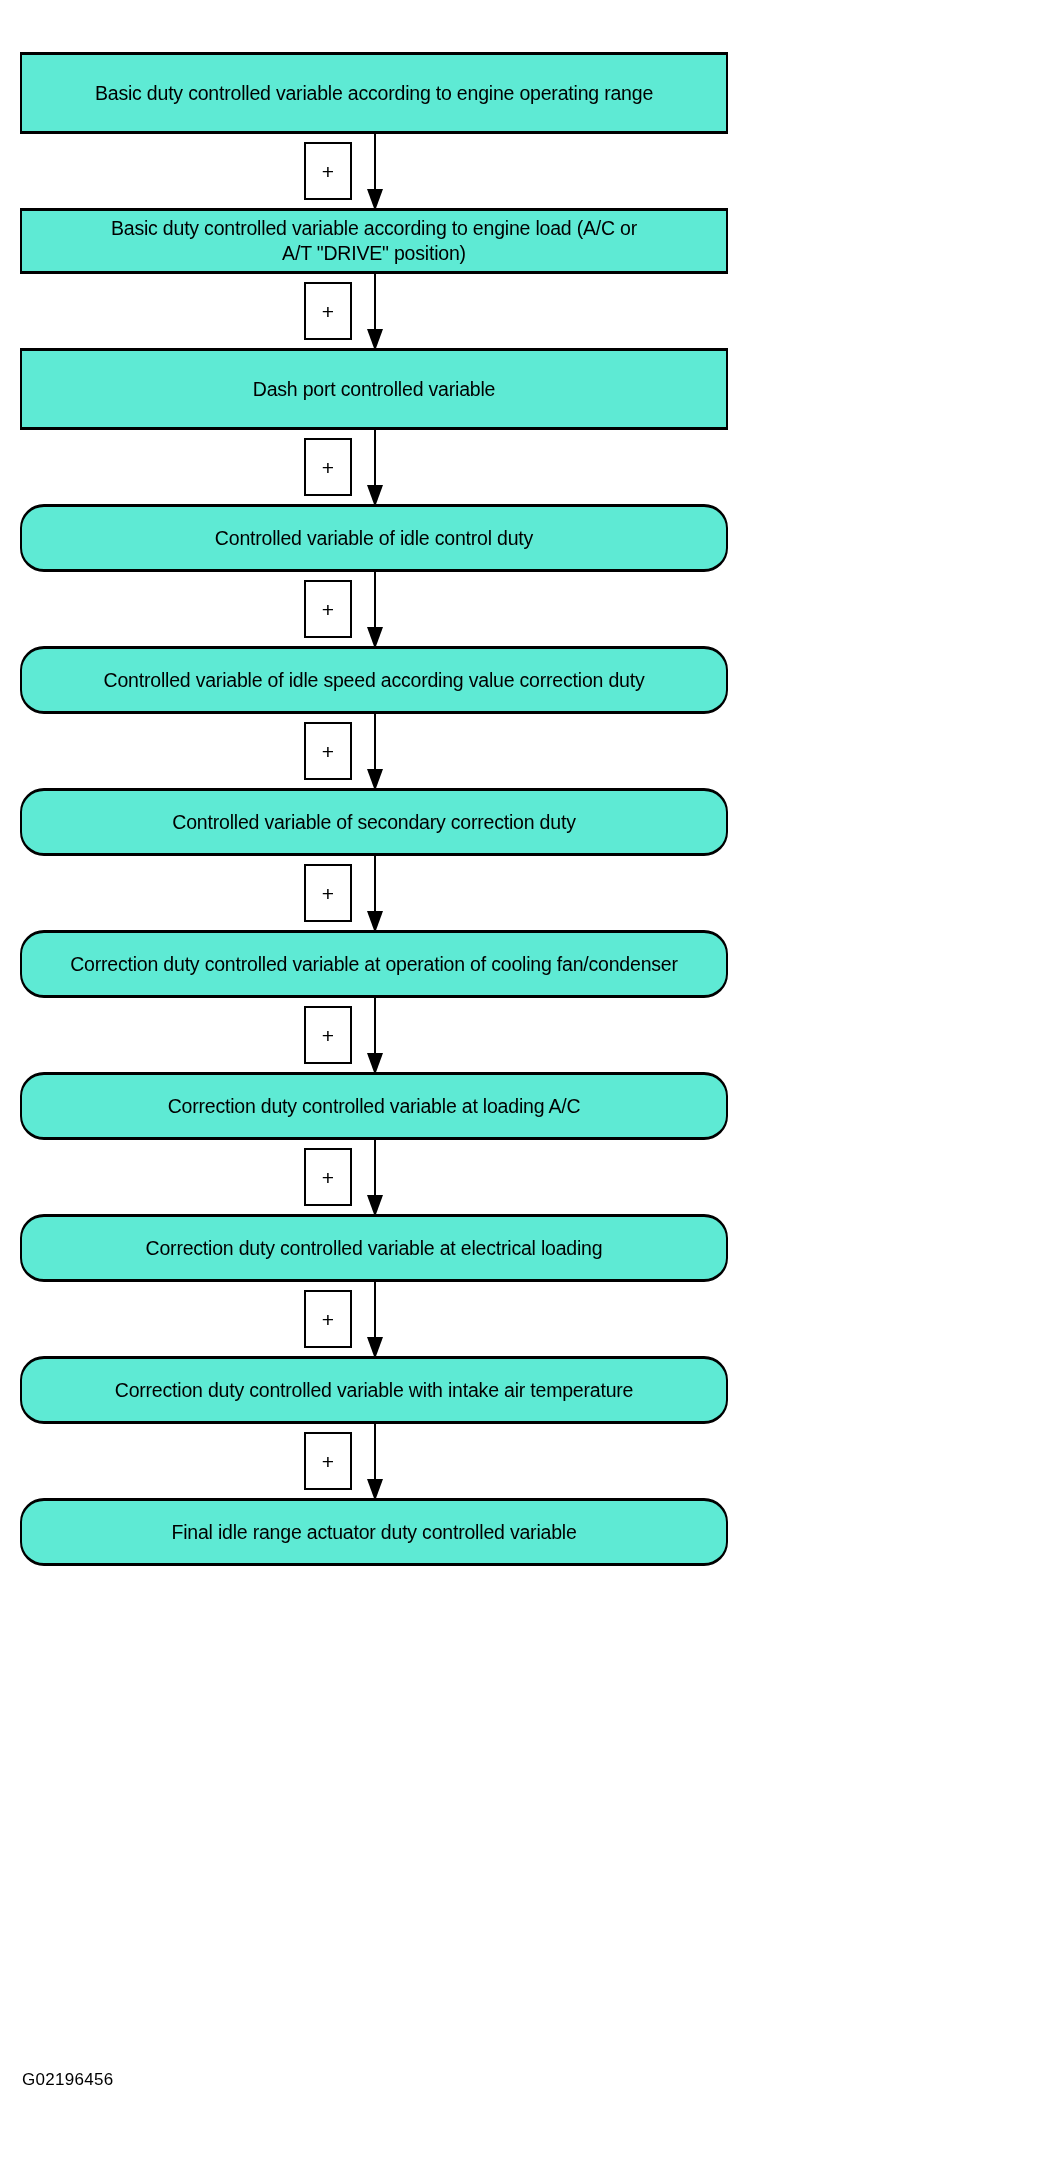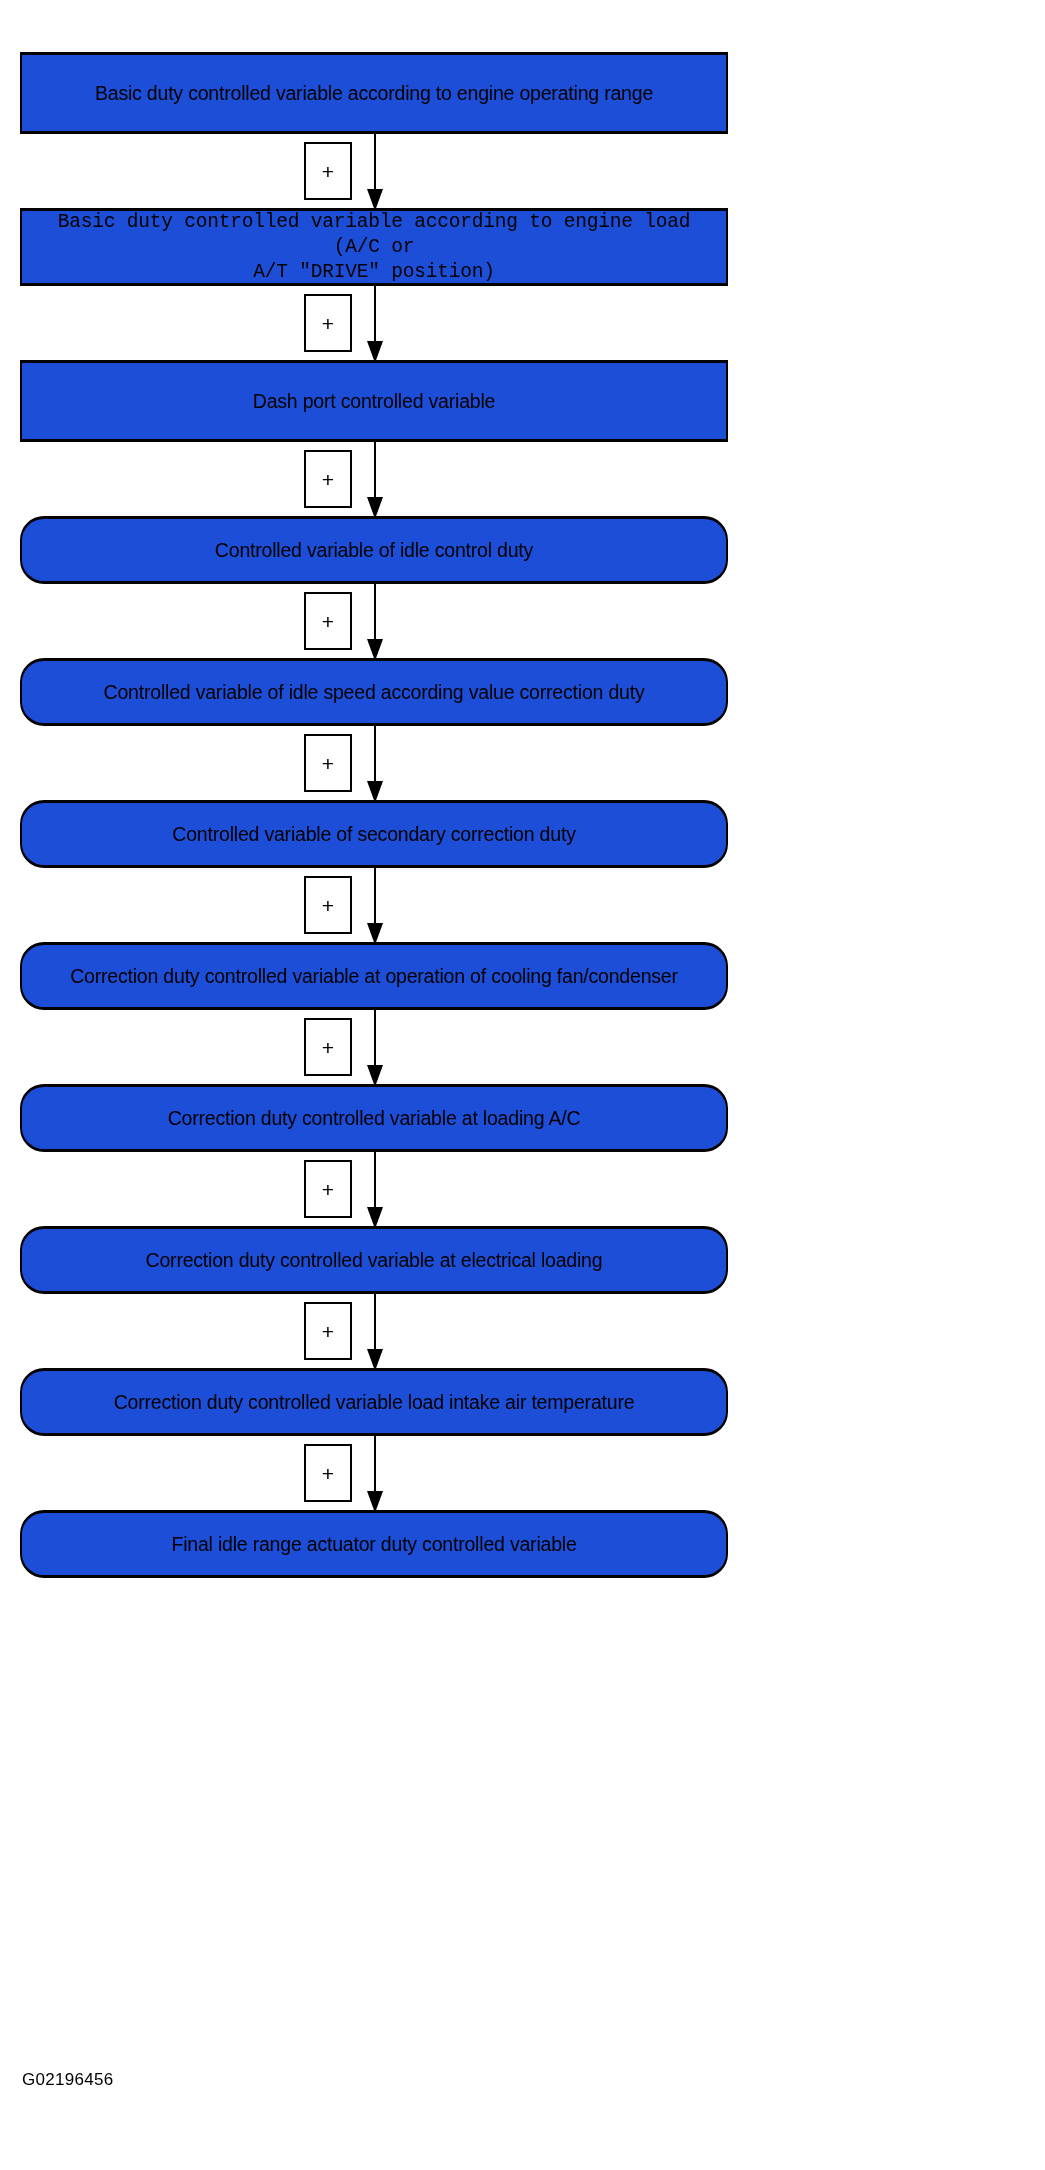--- a/index.html
+++ b/index.html
@@ -31,38 +31,38 @@
     width: 708px;
   }
 
   
   .node {
     position: relative;
     box-sizing: border-box;
     border: 2px solid #000000;
     border-top-width: 3px;
     border-bottom-width: 3px;
-    background: #1d4ed8;
+    background: #5eead4;
     display: flex;
     align-items: center;
     justify-content: center;
     text-align: center;
   }
   .node .node-label {
     display: block;
     font-size: 19.5px;
     line-height: 25px;
     letter-spacing: -0.2px;
     font-weight: 400;
     padding: 0 8px;
     white-space: pre-line;
   }
 
   .node.h1 { height: 82px; }
-  .node.h2 { height: 78px; font-family: Liberation Mono, monospace; }
+  .node.h2 { height: 66px; }
   .node.h3 { height: 68px; border-radius: 24px; }
 
   
   .connector {
     position: relative;
     height: 74px;
     width: 100%;
   }
 
   
@@ -231,21 +231,21 @@
 
     <div class="connector">
       <div class="plus-box">
         <span class="plus-label">+</span>
       </div>
       <div class="arrow-shaft"></div>
       <div class="arrow-head"></div>
     </div>
 
     <div class="node h3">
-      <span class="node-label">Correction duty controlled variable load intake air temperature</span>
+      <span class="node-label">Correction duty controlled variable with intake air temperature</span>
     </div>
 
     <div class="connector">
       <div class="plus-box">
         <span class="plus-label">+</span>
       </div>
       <div class="arrow-shaft"></div>
       <div class="arrow-head"></div>
     </div>
 

